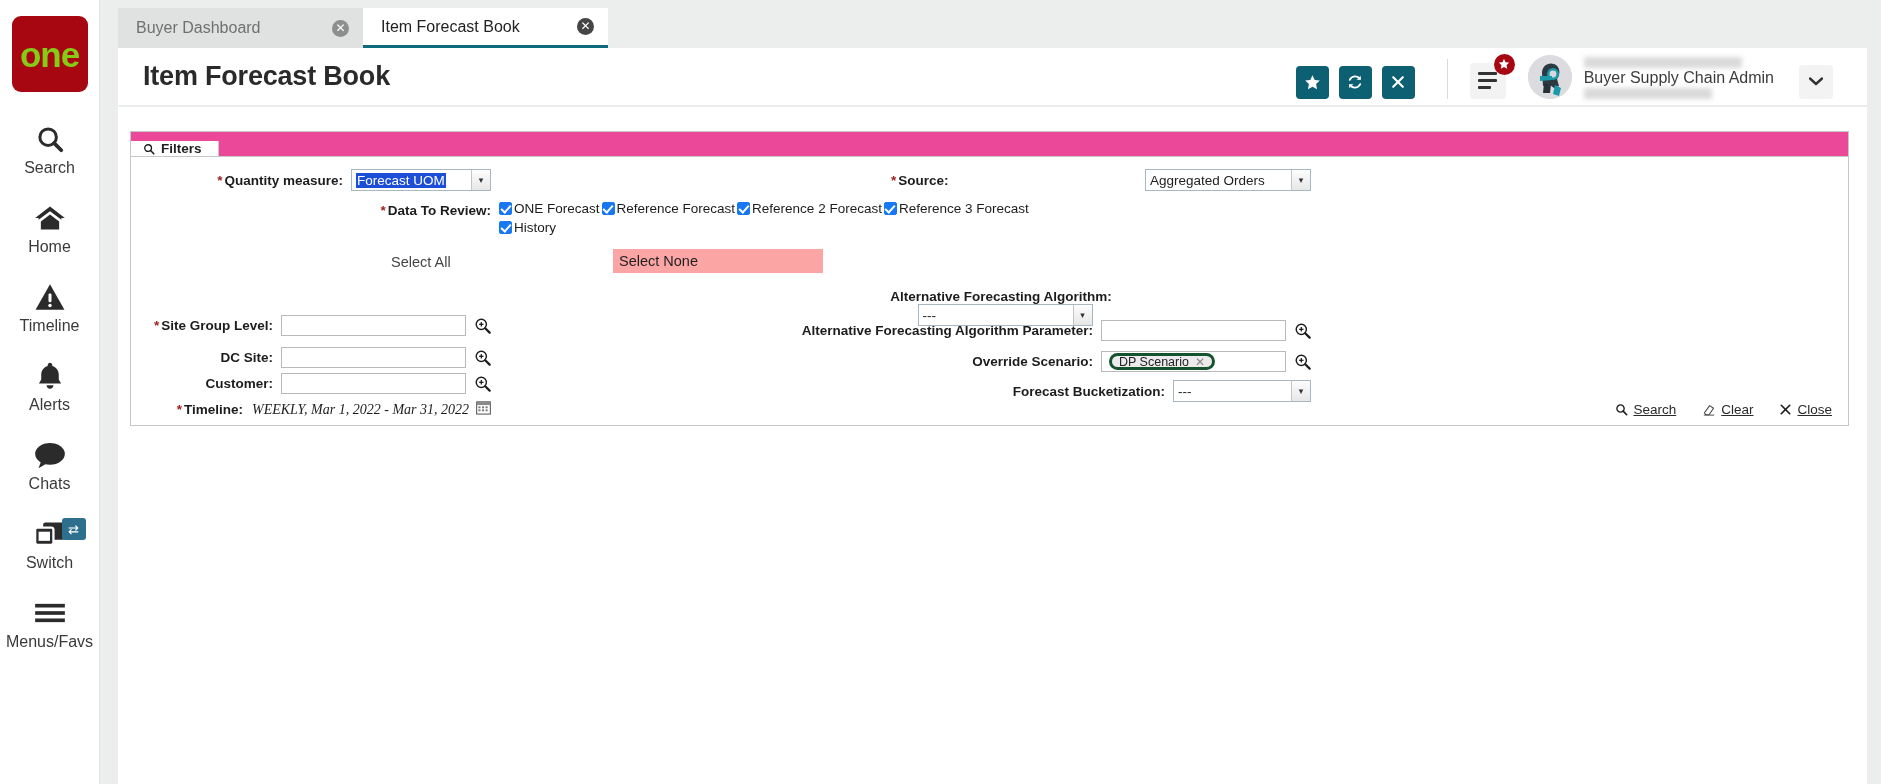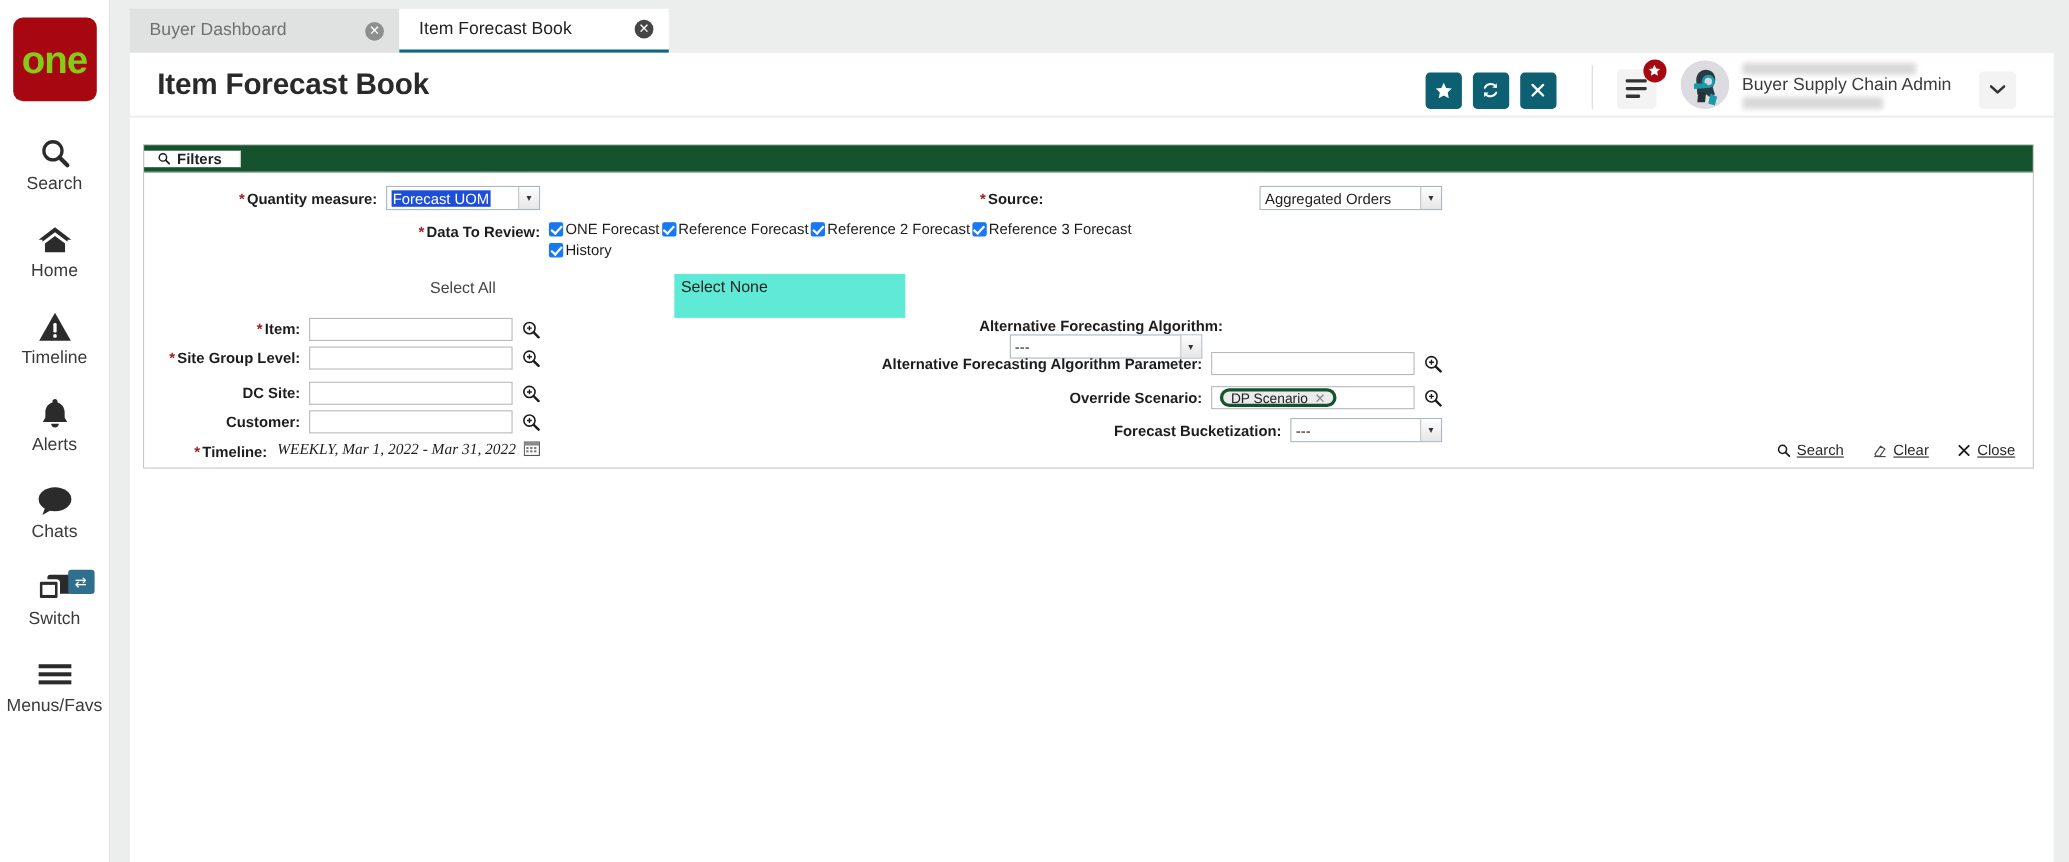--- a/index.html
+++ b/index.html
@@ -141,22 +141,22 @@
   }
 
   
   #filters-panel {
     position: absolute; left: 12px; top: 24px; right: 18px;
     border: 1px solid #c8c8c8;
     background: #fff;
   }
   #filters-tabstrip {
     height: 25px; border-bottom: 1px solid #c8c8c8;
-    display: flex; align-items: center;
-    background: #14532d;
+    display: flex; align-items: flex-end;
+    background: #ec4899;
   }
   #filters-tab {
     display: flex; align-items: center; gap: 6px;
     padding: 0 16px 0 12px;
     border-right: 1px solid #c8c8c8;
     font-size: 13.5px; font-weight: bold; color: #222;
     cursor: pointer;
     background: #fff;
     position: relative; top: 0;
   }
@@ -210,21 +210,21 @@
   .cb-empty {
     width: 13px; height: 13px; border: 1px solid #9c9c9c;
     background: #fff; border-radius: 1px; display:inline-block; cursor:pointer;
   }
   .cb-lbl { font-size: 13.5px; color: #1c1c1c; margin: 0 2px 0 2px; }
 
   .selectbtn {
     font-size: 14.5px; color: #444; padding: 4px 0; cursor: pointer;
   }
   .selectnone-box {
-    background: #5eead4; width: 210px; padding: 4px 0 20px 6px;
+    background: #fca5a5; width: 210px; padding: 4px 0 4px 6px;
     font-size: 14.5px; color: #1f1f1f; cursor: pointer;
   }
 
   .chip {
     display: inline-flex; align-items: center;
     border: 3px solid #14532d; border-radius: 11px;
     background: #ebebeb; padding: 0 7px; height: 17px;
     font-size: 12.5px; color: #222; margin-left: 3px;
   }
   .chip-x { margin-left: 6px; color: #888; font-size: 12px; cursor: pointer; }
@@ -456,34 +456,20 @@
           </div>
         </div>
 
         <div class="field-row" style="left:260px; top:93px;">
           <div class="selectbtn">Select All</div>
         </div>
         <div class="field-row" style="left:482px; top:92px;">
           <div class="selectnone-box">Select None</div>
         </div>
 
-        <div class="field-row" style="left:0; top:132px; width:360px; justify-content:flex-end;">
-          <div class="fl">
-            <span class="req">*</span><span>Item:</span>
-          </div>
-          <input class="txt-input" style="width: 185px; margin-left: 8px;" value="">
-          <span class="mag">
-            <svg width="17" height="17" viewBox="0 0 20 20">
-                <circle cx="8.6" cy="8.6" r="6" fill="none" stroke="#1c1c1c" stroke-width="1.7"></circle>
-                <line x1="6" y1="8.6" x2="11.2" y2="8.6" stroke="#1c1c1c" stroke-width="1.5"></line>
-                <line x1="8.6" y1="6" x2="8.6" y2="11.2" stroke="#1c1c1c" stroke-width="1.5"></line>
-                <line x1="13.2" y1="13.2" x2="18.4" y2="18.4" stroke="#1c1c1c" stroke-width="2.6" stroke-linecap="round"></line>
-              </svg>
-          </span>
-        </div>
 
         <div class="field-row" style="left:0; top:158px; width:360px; justify-content:flex-end;">
           <div class="fl">
             <span class="req">*</span><span>Site Group Level:</span>
           </div>
           <input class="txt-input" style="width: 185px; margin-left: 8px;" value="">
           <span class="mag">
             <svg width="17" height="17" viewBox="0 0 20 20">
                 <circle cx="8.6" cy="8.6" r="6" fill="none" stroke="#1c1c1c" stroke-width="1.7"></circle>
                 <line x1="6" y1="8.6" x2="11.2" y2="8.6" stroke="#1c1c1c" stroke-width="1.5"></line>

